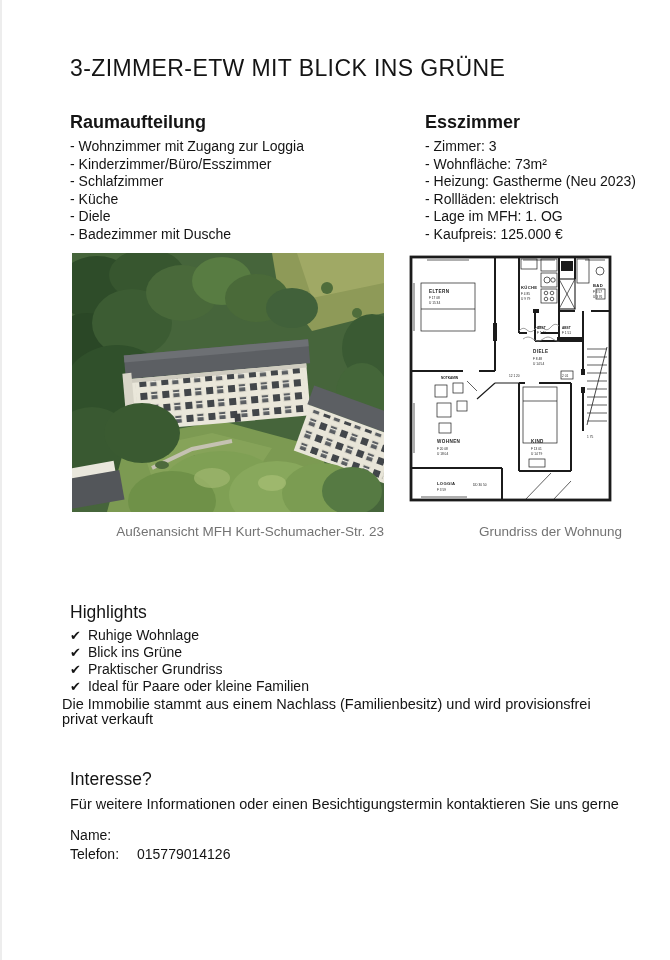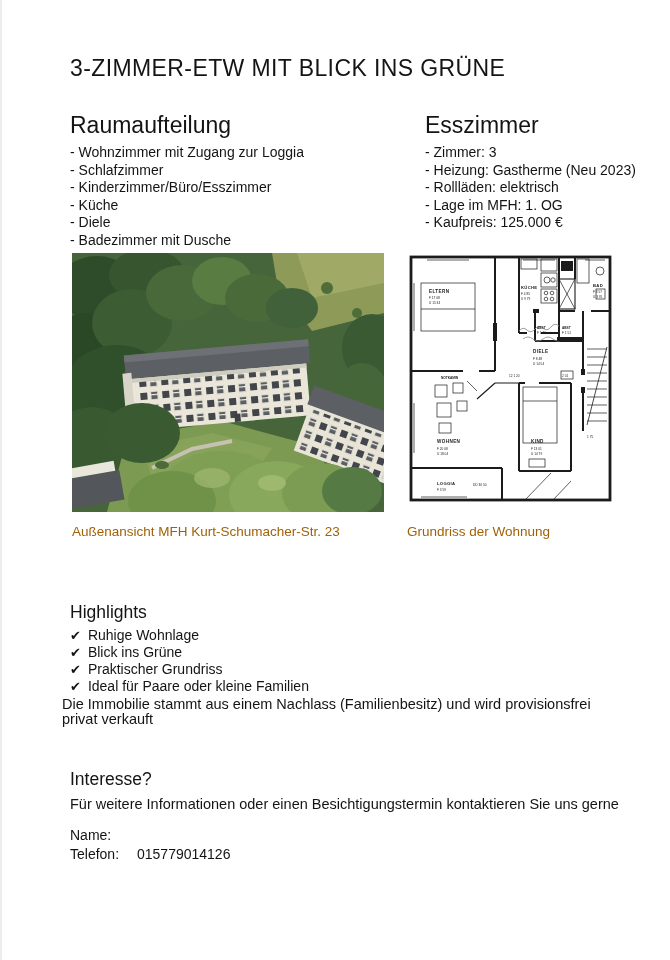--- a/index.html
+++ b/index.html
@@ -1,28 +1,28 @@
 <!DOCTYPE html>
 <html><head>
 <meta charset="utf-8">
 <style>
   html,body{margin:0;padding:0;background:#fafafa}
   .page{position:relative;width:670px;height:960px;background:#ffffff;overflow:hidden;
         font-family:"Liberation Sans",sans-serif;color:#141414;border-left:2px solid #ededed}
   h1.title{position:absolute;left:68px;top:55px;margin:0;font-size:23px;font-weight:400;letter-spacing:.4px}
   .col{position:absolute;top:112px}
-  .col h2{margin:0 0 5px 0;font-size:23px;font-weight:400}
+  .col h2{margin:0 0 5px 0;font-size:18px;font-weight:700}
   .col ul{list-style:none;margin:0;padding:0;font-size:14px;line-height:17.5px}
   .col-left{left:68px;width:340px}
   .col-right{left:423px;width:245px}
   figure{margin:0}
   .photo{position:absolute;left:70px;top:253px;width:312px;height:259px}
   .plan{position:absolute;left:405px;top:253px;width:215px;height:259px}
   .photo svg,.plan svg{display:block;width:100%;height:100%}
-  .caption{position:absolute;top:524px;font-size:13.5px;color:#a16207;text-align:left}
+  .caption{position:absolute;top:524px;font-size:13.5px;color:#737373;text-align:right}
   .photo-cap{left:70px;width:312px}
   .plan-cap{left:405px;width:215px}
   .highlights{position:absolute;left:68px;top:602px}
   .highlights h2{margin:0 0 4px 0;font-size:17.5px;font-weight:400}
   .hl{display:flex;gap:7px;font-size:14px;line-height:17px;align-items:baseline}
   .check{font-size:13px}
   .desc{position:absolute;left:60px;top:697px;width:552px;margin:0;font-size:14.5px;line-height:15px}
   .interest{position:absolute;left:68px;top:769px;width:580px}
   .interest h2{margin:0 0 6px 0;font-size:17.5px;font-weight:400}
   .interest p{margin:0;font-size:14.5px}
@@ -39,32 +39,33 @@
 <body>
 
 <div class="page">
 
   <h1 class="title">3-ZIMMER-ETW MIT BLICK INS GRÜNE</h1>
 
   <section class="col col-left">
     <h2>Raumaufteilung</h2>
     <ul>
       <li>- Wohnzimmer mit Zugang zur Loggia</li>
+      <li>- Kinderzimmer/Büro/Esszimmer</li>
       <li>- Schlafzimmer</li>
-      <li>- Kinderzimmer/Büro/Esszimmer</li>
       <li>- Küche</li>
       <li>- Diele</li>
       <li>- Badezimmer mit Dusche</li>
     </ul>
   </section>
 
   <section class="col col-right">
     <h2>Esszimmer</h2>
     <ul>
       <li>- Zimmer: 3</li>
+      <li>- Wohnfläche: 73m²</li>
       <li>- Heizung: Gastherme (Neu 2023)</li>
       <li>- Rollläden: elektrisch</li>
       <li>- Lage im MFH: 1. OG</li>
       <li>- Kaufpreis: 125.000 €</li>
     </ul>
   </section>
 
   <figure class="photo">
     <svg viewBox="0 0 312 259" preserveAspectRatio="none">
       <rect width="312" height="259" fill="#46653b"></rect>

